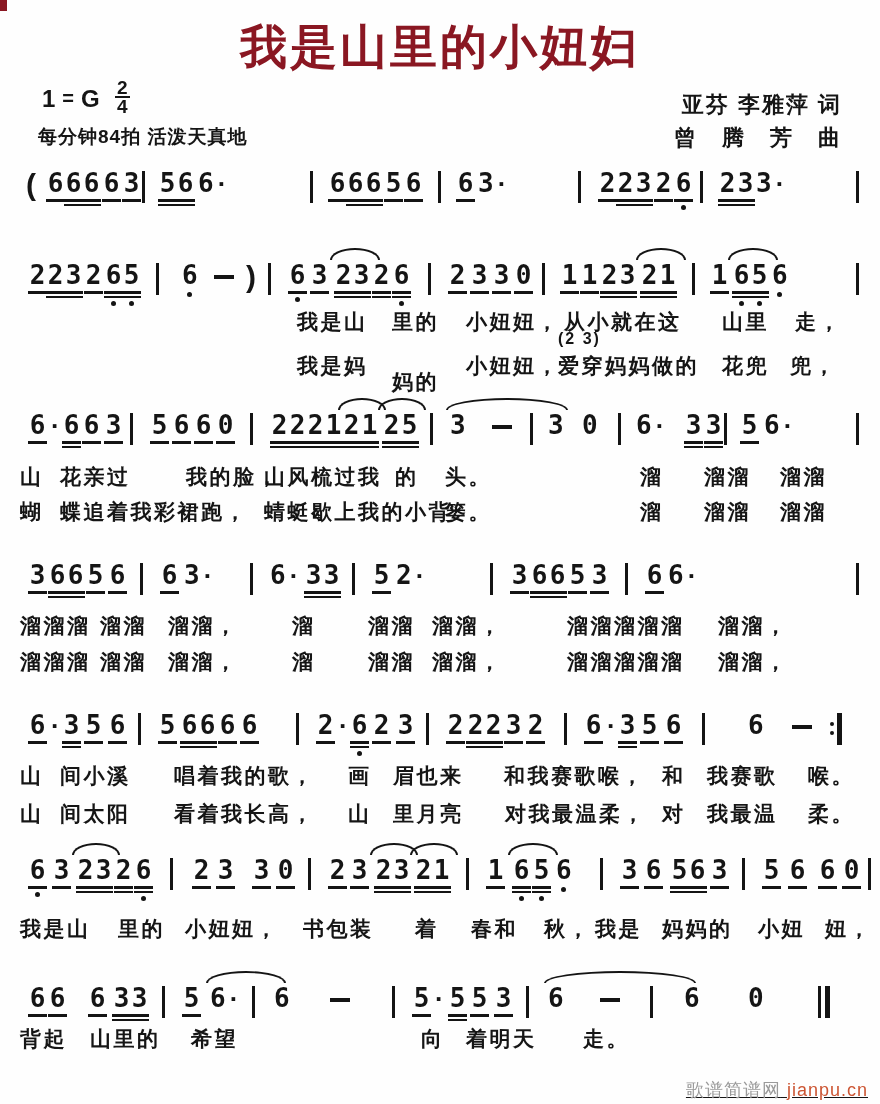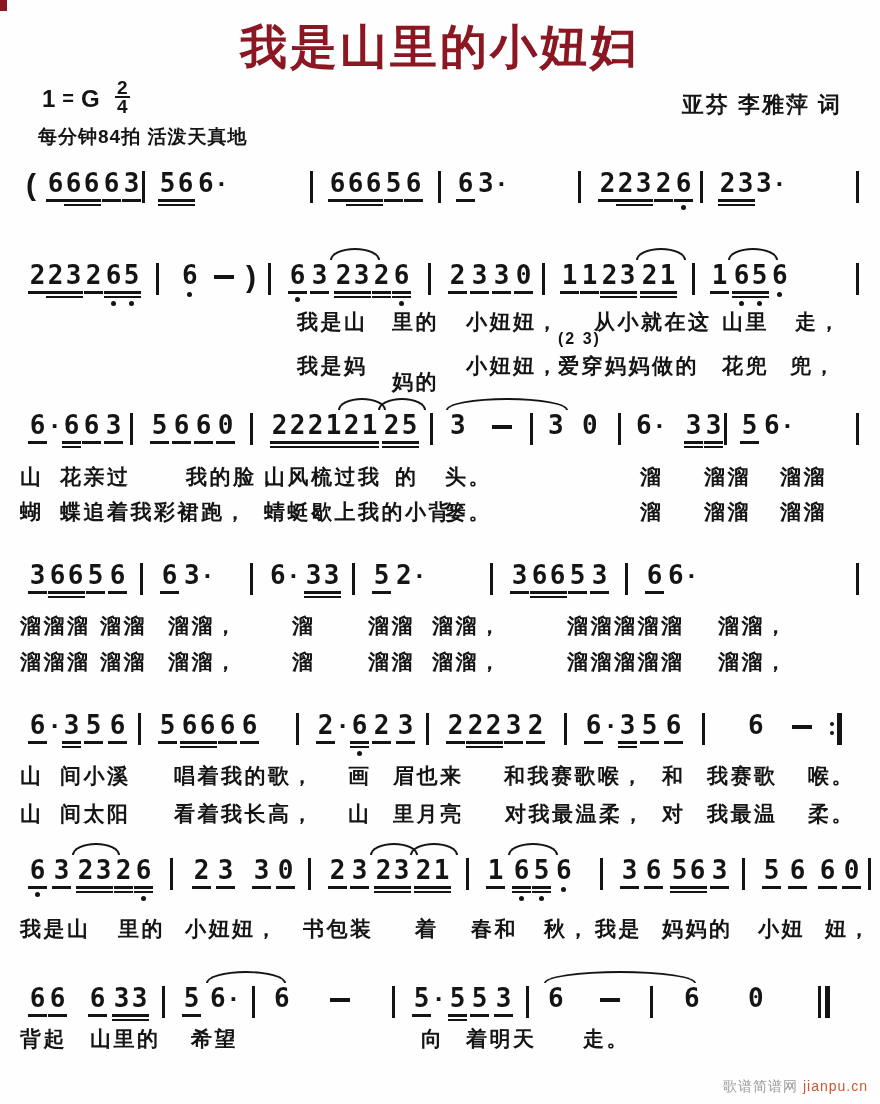--- a/index.html
+++ b/index.html
@@ -37,21 +37,21 @@
   .rptdots i{width:4px;height:4px;border-radius:50%;background:#141414;}
   .dbl{display:flex;gap:4px;}
   .arc{
     position:absolute;top:-14px;height:10px;
     border:solid #141414;border-width:2.5px 2px 0 2px;
     border-radius:50% 50% 0 0 / 100% 100% 0 0;
   }
   .lyrow{position:absolute;left:0;width:880px;height:30px;}
   .lseg{position:absolute;top:0;font-size:21px;letter-spacing:2.5px;white-space:nowrap;
     font-family:"DejaVu Serif","Liberation Serif",serif;font-weight:600;}
-  .watermark{position:absolute;right:12px;top:1078px;font-size:14px;letter-spacing:1px;}
+  .watermark{position:absolute;right:12px;top:1078px;font-size:18px;letter-spacing:1px;text-decoration:underline;}
 </style>
 </head>
 <body>
 
 <div class="sheet">
   <div class="corner-notch" style="background: rgb(138, 23, 34);"></div>
 
   <div class="title" style="color: rgb(138, 23, 34);">我是山里的小妞妇</div>
 
   <div class="keyline">
@@ -62,20 +62,21 @@
       <span>2</span>
       <span class="meter-line"></span>
       <span>4</span>
     </span>
   </div>
 
   <div class="tempoline">每分钟84拍  活泼天真地</div>
 
   <div class="credits">
     <div>亚芬 李雅萍 词</div>
+    <div>曾　腾　芳　曲</div>
   </div>
 
   <div class="annotation" style="left: 558px; top: 330px;">(2 3)</div>
 
   <div id="score">
       <div class="system" style="top: 170px;">
         <div class="tok paren" style="left: 26px;">(</div>
         <div class="tok note" style="left: 46px;">
           <div class="dcol">
             <div class="digit">6</div>
@@ -1188,21 +1189,21 @@
         </div>
         <div class="tok dbl" style="left: 818px;">
           <div class="bar"></div>
           <div class="thickbar"></div>
         </div>
       </div>
       <div class="lyrow" style="top: 308px;">
         <div class="lseg" style="left: 297px;">我是山</div>
         <div class="lseg" style="left: 392px;">里的</div>
         <div class="lseg" style="left: 466px;">小妞妞，</div>
-        <div class="lseg" style="left: 594px; text-align: center;">从小就在这</div>
+        <div class="lseg" style="left: 564px; text-align: center;">从小就在这</div>
         <div class="lseg" style="left: 722px;">山里</div>
         <div class="lseg" style="left: 795px;">走，</div>
       </div>
       <div class="lyrow" style="top: 352px;">
         <div class="lseg" style="left: 297px;">我是妈</div>
         <div class="lseg" style="left: 392px; margin-top: 16px;">妈的</div>
         <div class="lseg" style="left: 466px;">小妞妞，</div>
         <div class="lseg" style="left: 558px;">爱穿妈妈做的</div>
         <div class="lseg" style="left: 722px;">花兜</div>
         <div class="lseg" style="left: 790px;">兜，</div>

